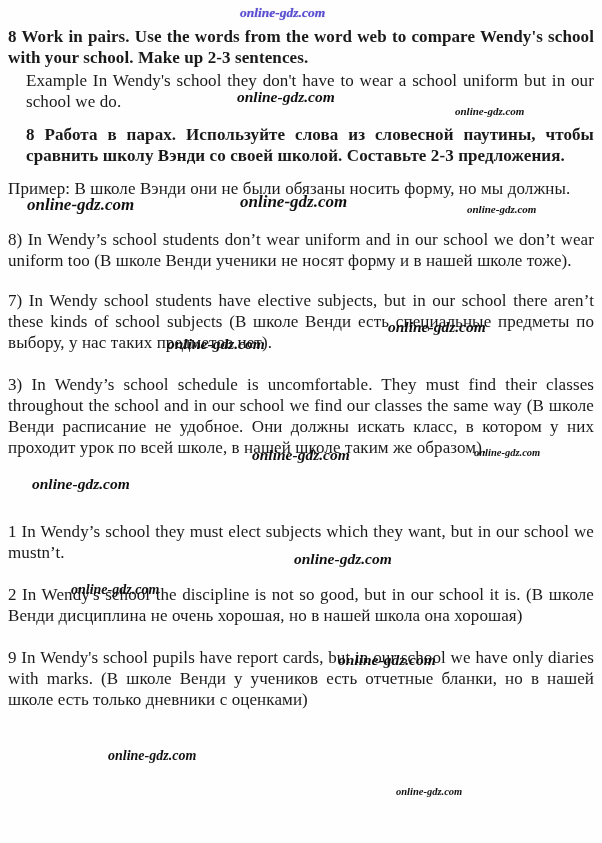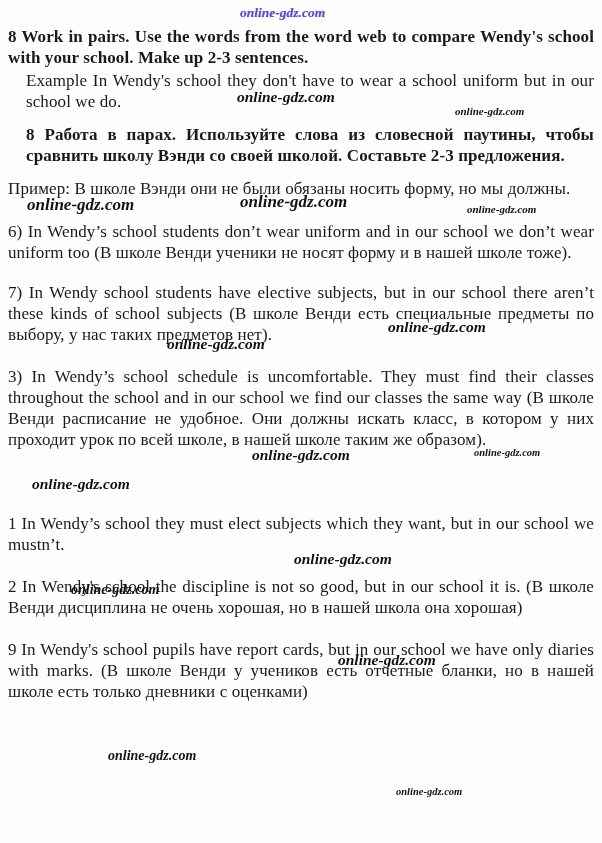--- a/index.html
+++ b/index.html
@@ -28,21 +28,21 @@
     line-height: 21px;
     text-align: justify;
     margin: 0;
     letter-spacing: 0.1px;
   }
   .para.bold { font-weight: bold; }
   .mb2  { margin-bottom: 2px; }
   .mb12 { margin-bottom: 12px; margin-left: 18px; }
   .mb14 { margin-bottom: 14px; }
   .mb17 { margin-bottom: 17px; }
-  .mb18 { margin-bottom: 22px; }
+  .mb18 { margin-bottom: 30px; }
   .mb19 { margin-bottom: 19px; }
   .mb21 { margin-bottom: 21px; }
   .mb59 { margin-bottom: 63px; }
   .nojust { text-align: left; }
 
   .wm {
     position: absolute;
     font-family: "Liberation Serif", "DejaVu Serif", serif;
     font-weight: bold;
     color: #111111;
@@ -75,21 +75,21 @@
 </head>
 <body>
 
 <div class="page">
 
   <p class="para bold mb2">8 Work in pairs. Use the words from the word web to compare Wendy's school with your school. Make up 2-3 sentences.</p>
   <p class="para mb12">Example In Wendy's school they don't have to wear a school uniform but in our school we do.</p>
   <p class="para bold mb12">8 Работа в парах. Используйте слова из словесной паутины, чтобы сравнить школу Вэнди со своей школой. Составьте 2-3 предложения.</p>
   <p class="para mb18 nojust">Пример: В школе Вэнди они не были обязаны носить форму, но мы должны.</p>
 
-  <p class="para mb19">6) In Wendy’s school students don’t wear uniform and in our school we don’t wear uniform too (В школе Венди ученики не носят форму и в нашей школе тоже).</p>
+  <p class="para mb19">8) In Wendy’s school students don’t wear uniform and in our school we don’t wear uniform too (В школе Венди ученики не носят форму и в нашей школе тоже).</p>
   <p class="para mb21">7) In Wendy school students have elective subjects, but in our school there aren’t these kinds of school subjects (В школе Венди есть специальные предметы по выбору, у нас таких предметов нет).</p>
   <p class="para mb59">3) In Wendy’s school schedule is uncomfortable. They must find their classes throughout the school and in our school we find our classes the same way (В школе Венди расписание не удобное. Они должны искать класс, в котором у них проходит урок по всей школе, в нашей школе таким же образом).</p>
 
   <p class="para mb21">1 In Wendy’s school they must elect subjects which they want, but in our school we mustn’t.</p>
   <p class="para mb21">2 In Wendy's school the discipline is not so good, but in our school it is. (В школе Венди дисциплина не очень хорошая, но в нашей школа она хорошая)</p>
   <p class="para">9 In Wendy's school pupils have report cards, but in our school we have only diaries with marks. (В школе Венди у учеников есть отчетные бланки, но в нашей школе есть только дневники с оценками)</p>
 
   <span class="wm wm-top">online-gdz.com</span>
   <span class="wm wm2">online-gdz.com</span>
   <span class="wm wm3">online-gdz.com</span>

